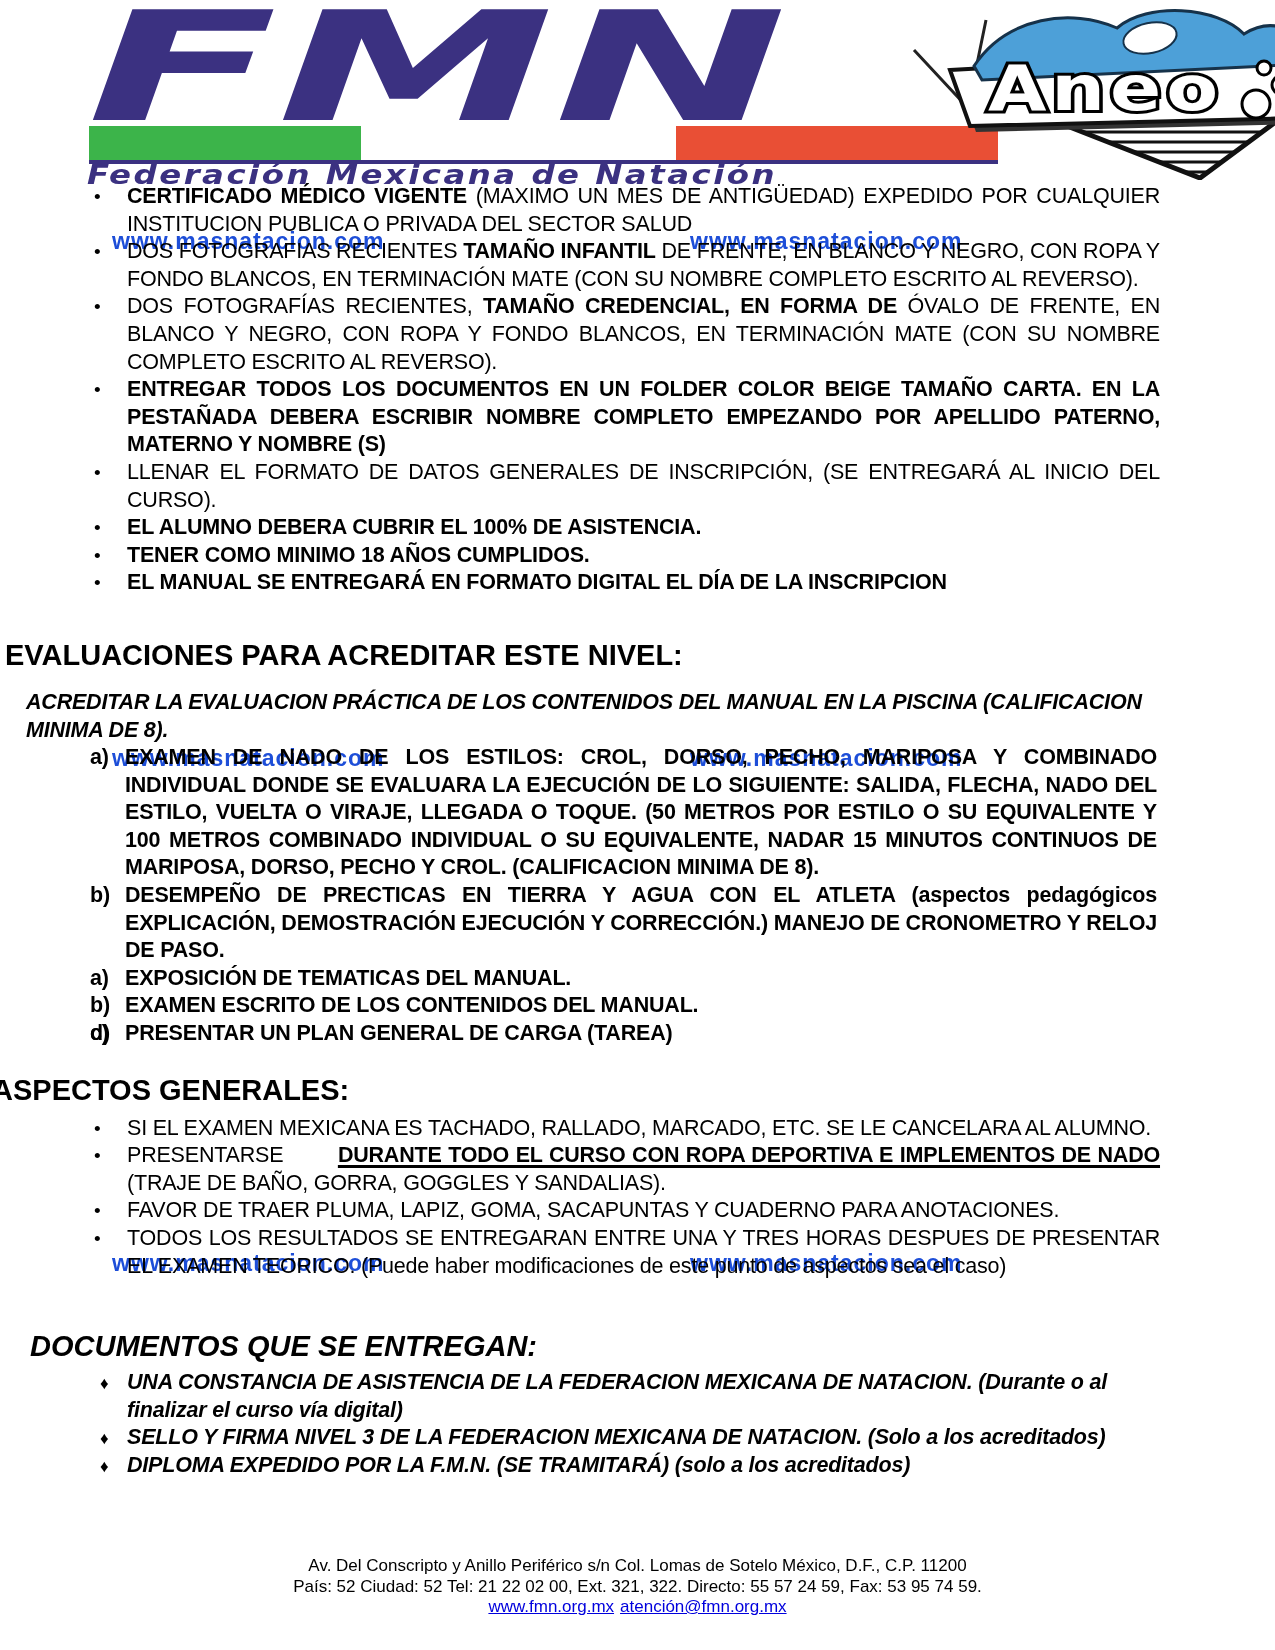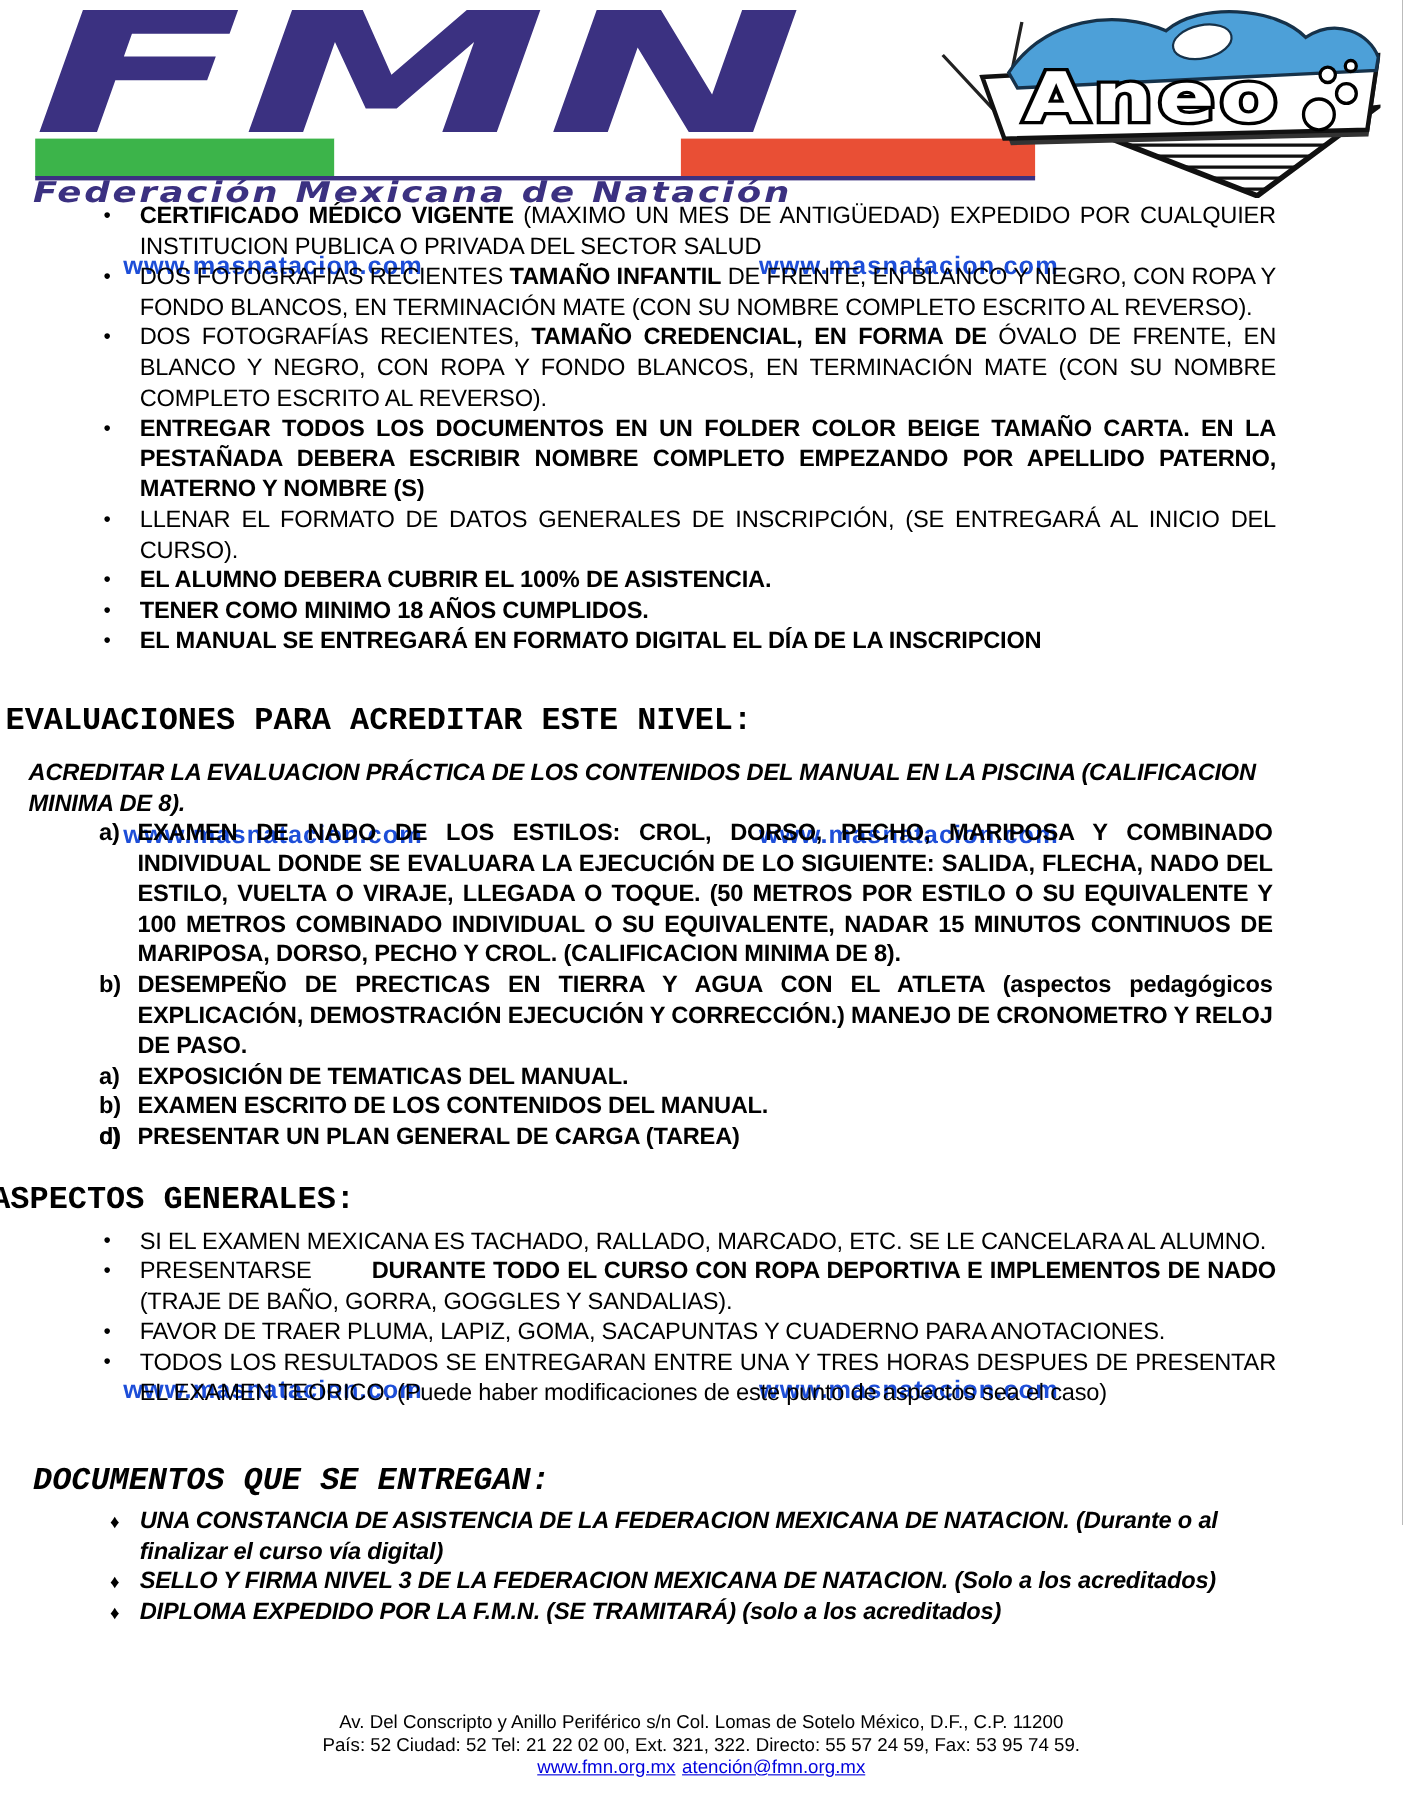--- a/index.html
+++ b/index.html
@@ -24,37 +24,36 @@
   .wm.r1l{left:112px;top:228px;}
   .wm.r1r{left:690px;top:228px;}
   .wm.r2l{left:112px;top:745px;}
   .wm.r2r{left:690px;top:745px;}
   .wm.r3l{left:112px;top:1250px;}
   .wm.r3r{left:690px;top:1250px;}
 
   .content{position:relative;z-index:1;}
 
   
-  .header{display:flex;align-items:flex-start;padding:6px 0 0 30px;height:172px;}
+  .header{display:flex;align-items:flex-start;padding:6px 0 0 63px;height:172px;margin-left:24px;}
   .fmn-logo{width:915px;flex:0 0 auto;}
   .aneo-logo{width:400px;flex:0 0 auto;margin-left:-90px;margin-top:2px;}
 
   
   .body-text{font-size:21.5px;line-height:27.6px;letter-spacing:-0.2px;}
   .seg-b{font-weight:bold;}
-  .seg-u{text-decoration-thickness:2.5px;text-underline-offset:3px;margin-left:48px;}
+  .seg-u{text-decoration:underline;text-decoration-thickness:2.5px;text-underline-offset:3px;margin-left:48px;}
 
   ul.blts{list-style:none;margin:5px 115px 0 63px;padding:0;}
   ul.blts li{position:relative;padding-left:64px;text-align:justify;}
   ul.blts li .marker{position:absolute;left:31px;top:0;font-size:19px;}
 
   .h-section{
     font-size:29px;font-weight:bold;letter-spacing:0;
     margin:42px 0 0 5px;
-    font-family:Liberation Mono, monospace;
   }
   .h-aspectos{margin:26px 0 0 -8px;}
   .h-docs{margin:50px 0 0 30px;font-style:italic;}
 
   .intro-para{margin:17px 120px 0 26px;font-weight:bold;font-style:italic;}
   .intro-para2{margin:0 120px 0 55px;}
 
   ul.lett{list-style:none;margin:0 118px 0 63px;padding:0;}
   ul.lett li{position:relative;padding-left:62px;text-align:justify;font-weight:bold;}
   ul.lett li .ltr{position:absolute;left:27px;top:0;font-weight:bold;}

